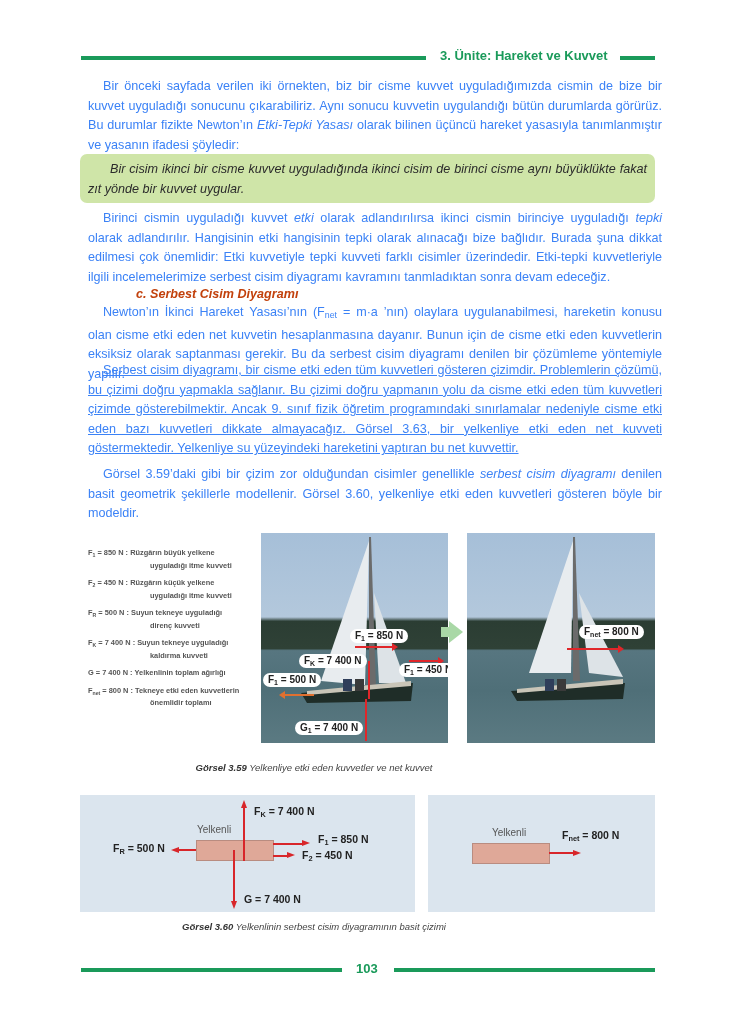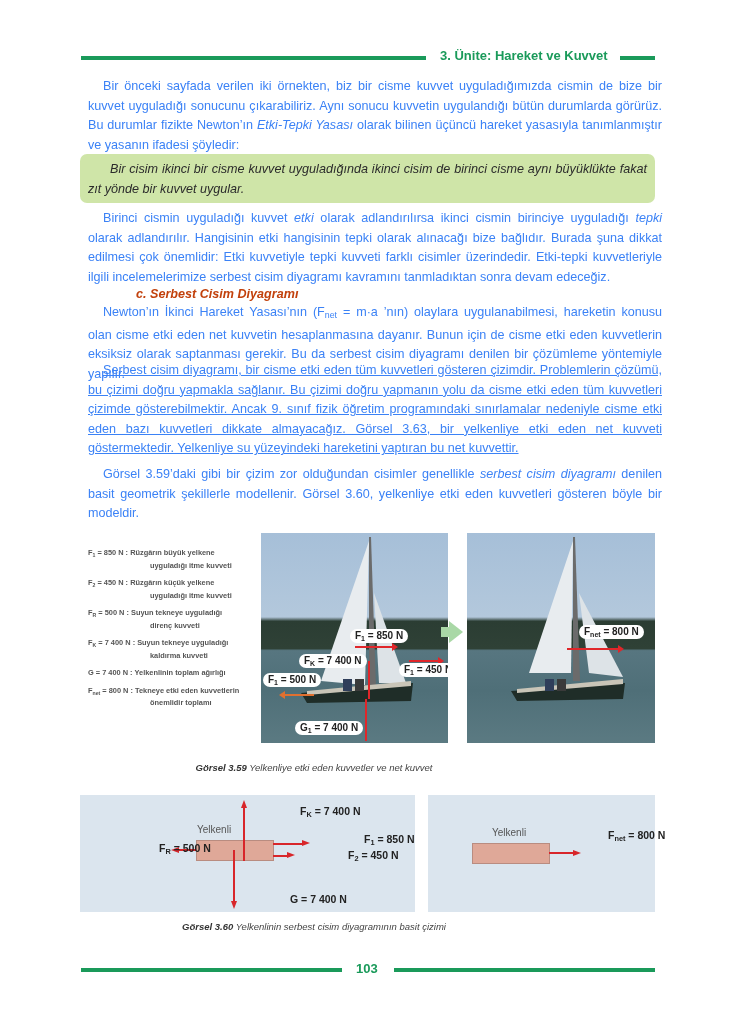--- a/index.html
+++ b/index.html
@@ -51,21 +51,21 @@
   .larrow::before { content: ""; position: absolute; left: -5px; top: -3px; border-top: 4px solid transparent;
                     border-bottom: 4px solid transparent; border-right: 6px solid #e07030; }
   .varrow { position: absolute; width: 2px; background: #e0262a; }
 
   .caption { position: absolute; font-size: 9.5px; font-style: italic; color: #444; text-align: center; width: 628px; left: 0; }
   .caption b { font-weight: bold; color: #333; }
 
   
   .panel { position: absolute; top: 795px; height: 117px; background: #dbe5ee; }
   .box { position: absolute; background: #dfa898; border: 1px solid #b98c80; }
-  .dlabel { position: absolute; font-size: 10.5px; font-weight: bold; color: #222; white-space: nowrap; margin-left: 46px; }
+  .dlabel { position: absolute; font-size: 10.5px; font-weight: bold; color: #222; white-space: nowrap; }
   .ylabel { position: absolute; font-size: 10px; color: #555; }
   .da { position: absolute; background: #d8262a; }
   .head-r { position: absolute; width: 0; height: 0; border-top: 3.5px solid transparent; border-bottom: 3.5px solid transparent; border-left: 8px solid #d8262a; }
   .head-l { position: absolute; width: 0; height: 0; border-top: 3.5px solid transparent; border-bottom: 3.5px solid transparent; border-right: 8px solid #d8262a; }
   .head-u { position: absolute; width: 0; height: 0; border-left: 3.5px solid transparent; border-right: 3.5px solid transparent; border-bottom: 8px solid #d8262a; }
   .head-d { position: absolute; width: 0; height: 0; border-left: 3.5px solid transparent; border-right: 3.5px solid transparent; border-top: 8px solid #d8262a; }
 
   
   .ftr-line { position: absolute; height: 4px; background: #1a9a5a; top: 968px; }
   .page-num { position: absolute; top: 961px; left: 356px; font-size: 13px; font-weight: bold; color: #1a9a5a; }

